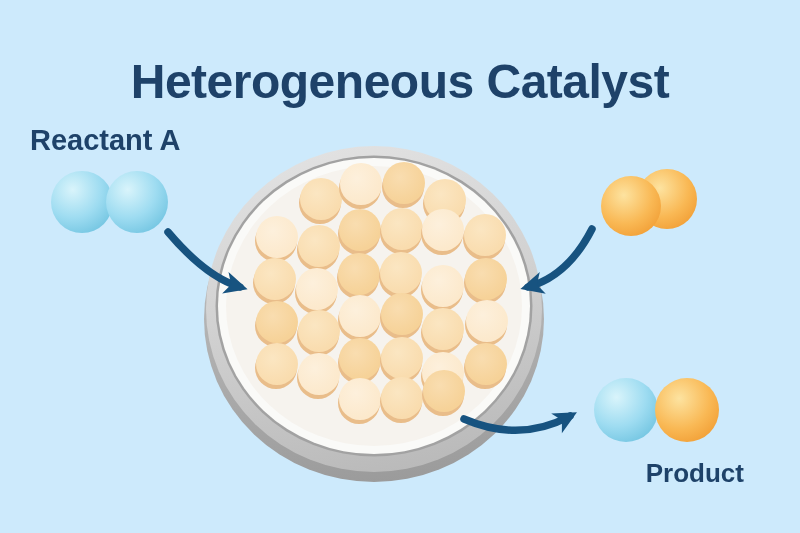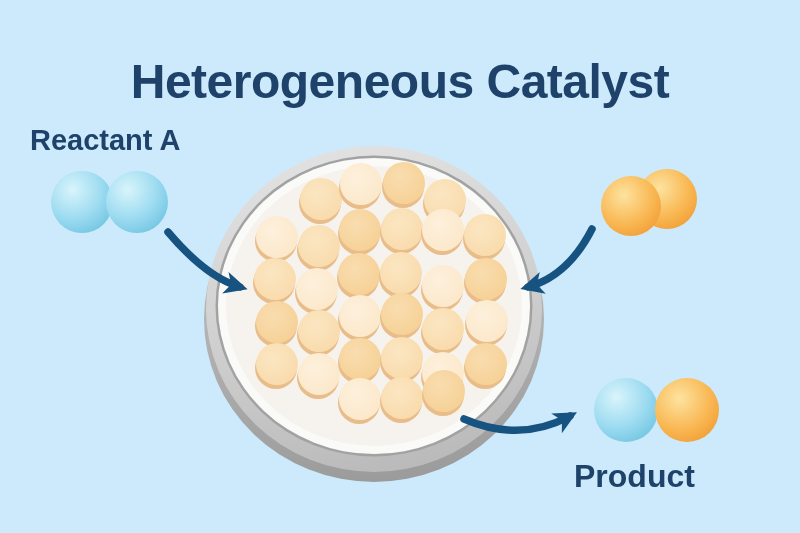--- a/index.html
+++ b/index.html
@@ -16,21 +16,21 @@
     position:absolute;left:0;top:22px;width:800px;
     text-align:center;font-size:48px;font-weight:bold;
     color:var(--ink,#1e4269);letter-spacing:-0.5px;
   }
   .lbl{
     position:absolute;font-weight:bold;color:var(--ink,#1e4269);
     font-size:29px;white-space:nowrap;
   }
   .lbl-a{left:30px;top:124px;}
   .lbl-b{left:566px;top:124px;}
-  .lbl-product{left:574px;top:458px;width:170px;text-align:left;font-size:32px;}
+  .lbl-product{left:574px;top:458px;width:170px;text-align:right;font-size:26px;}
 
   
   .dish-base{
     position:absolute;left:204px;top:156px;width:340px;height:326px;
     border-radius:50%;z-index:1;
     background:linear-gradient(175deg,#c6c6c6 0%,#b0b0b0 55%,#999999 100%);
   }
   .dish-rim{
     position:absolute;left:206px;top:146px;width:336px;height:326px;
     border-radius:50%;z-index:2;

